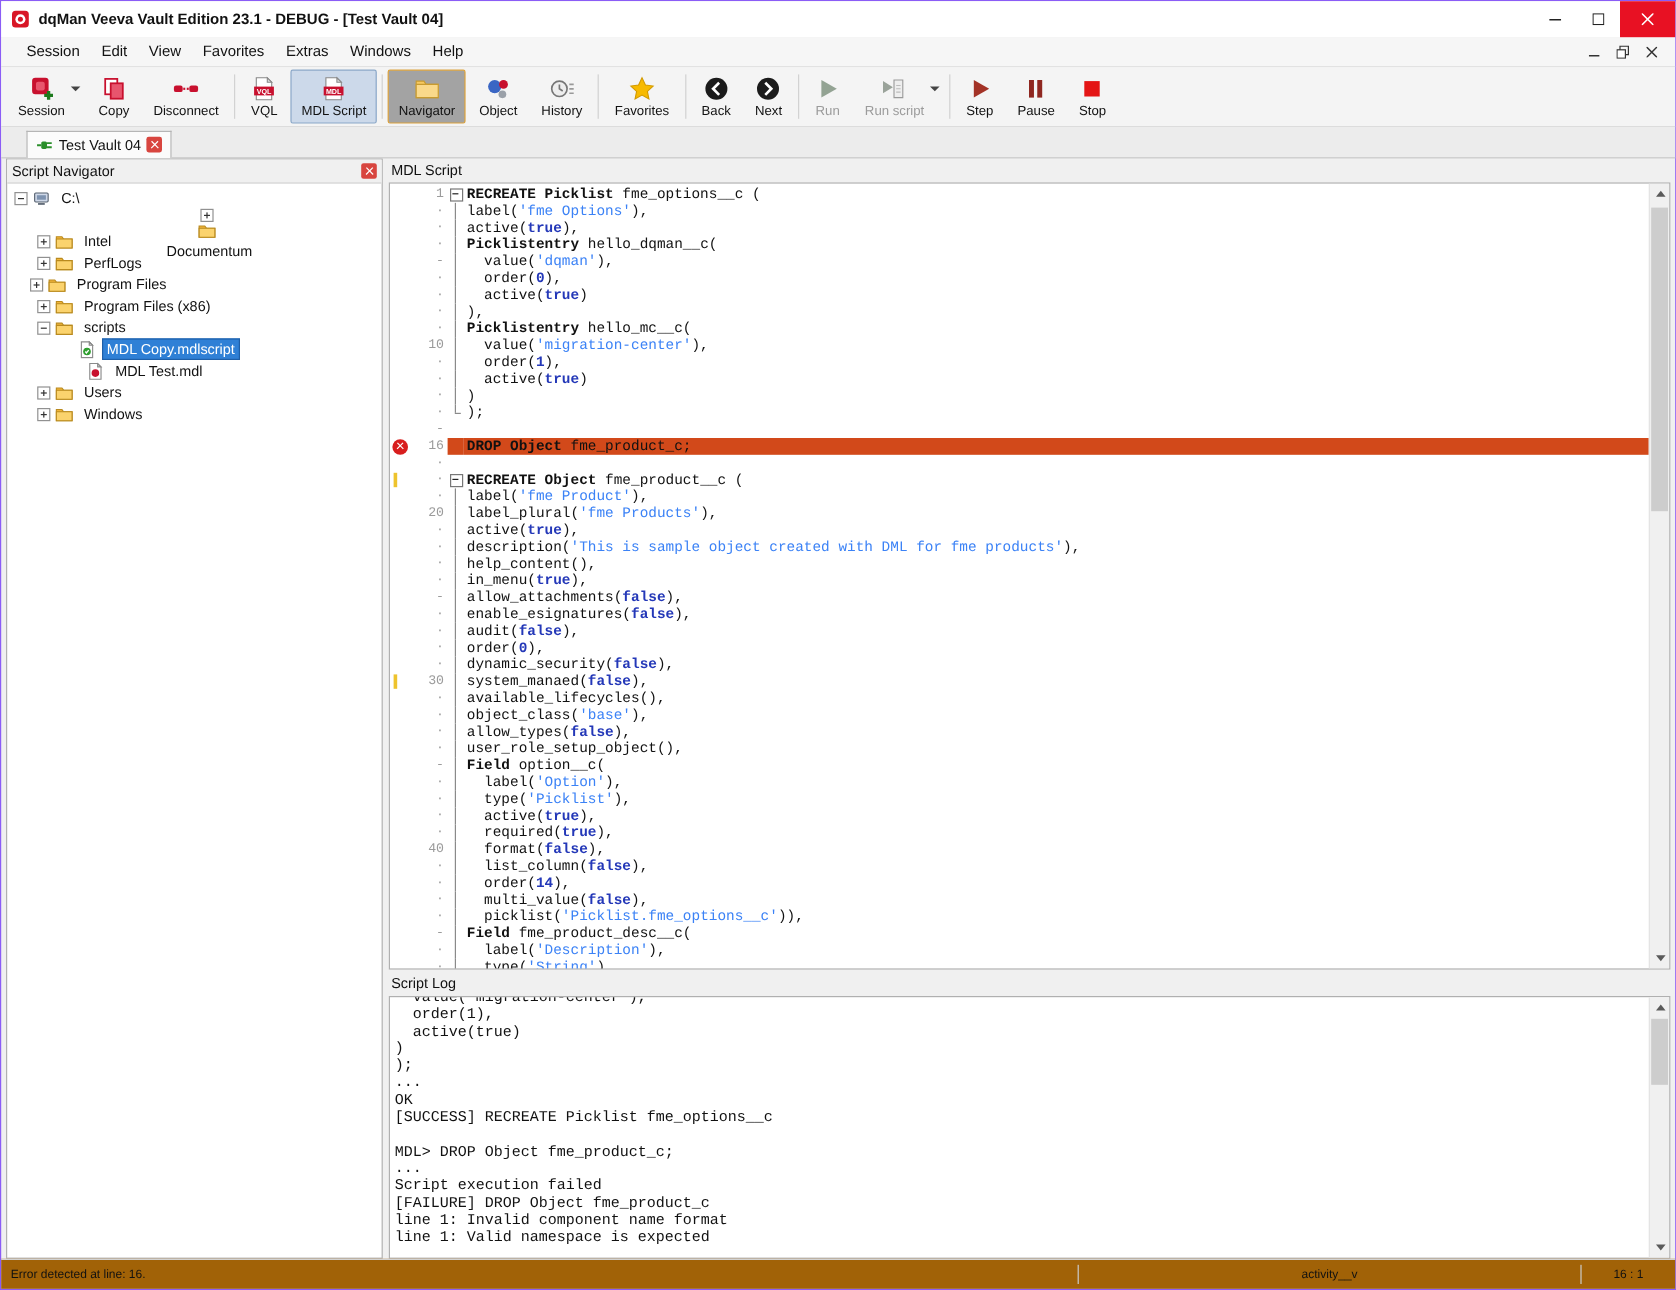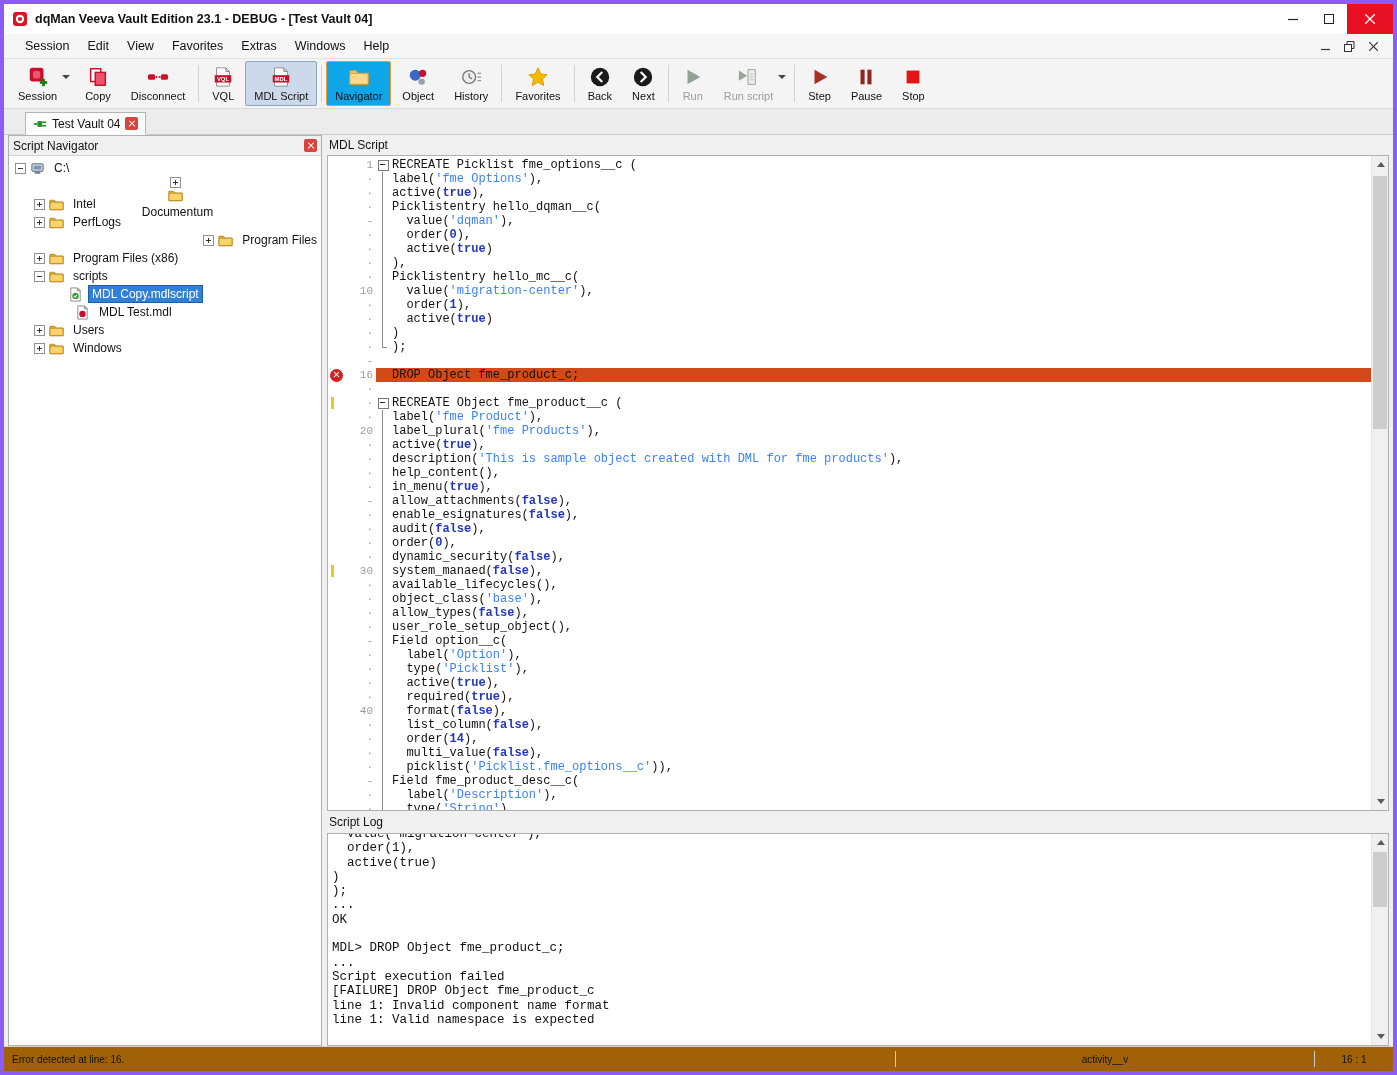--- a/index.html
+++ b/index.html
@@ -1,17 +1,17 @@
 <!DOCTYPE html>
 <html><head>
 <meta charset="utf-8">
 <style>
   *{box-sizing:border-box;margin:0;padding:0}
   body{width:1397px;height:1075px;overflow:hidden;font-family:"Liberation Sans",sans-serif;background:#f0f0f0;color:#111}
-  .window{position:relative;width:1397px;height:1075px;background:#f0f0f0;border:4px solid #8b5cf6}
+  .window{position:relative;width:1397px;height:1075px;background:#f0f0f0;border:1px solid #8b5cf6}
 
   
   .titlebar{height:30px;background:#fff;display:flex;align-items:center;padding-left:8px}
   .app-icon{width:16px;height:16px;margin-right:7px;flex:none}
   .title-text{font-size:12.5px;font-weight:bold}
   .caption-buttons{margin-left:auto;display:flex;height:100%}
   .cap-btn{width:36px;height:100%;display:flex;align-items:center;justify-content:center}
   .cap-btn.close{width:46px;background:#e81123}
 
   
@@ -19,21 +19,21 @@
   .menu-items{display:flex}
   .menu-item{padding:3px 9px;font-size:12.5px}
   .mdi-controls{margin-left:auto;display:flex;align-items:center;padding-right:8px}
   .mdi-btn{width:24px;height:20px;display:flex;align-items:center;justify-content:center}
 
   
   .toolbar{height:50px;background:#f4f4f4;display:flex;align-items:stretch;padding:1px 4px;border-bottom:1px solid #dcdcdc}
   .tb-btn{position:relative;display:flex;flex-direction:column;align-items:center;justify-content:center;padding:2px 8px;margin:1px 1px;border:1px solid transparent;border-radius:2px;min-width:36px}
   .tb-btn.has-drop{padding-right:16px}
   .tb-btn.active{background:#ccd9ea;border-color:#8aa7c8}
-  .tb-btn.checked{background:#0ea5e9;border-color:#dca23c}
+  .tb-btn.checked{background:#a3a3a3;border-color:#dca23c}
   .tb-icon{height:24px;display:flex;align-items:center}
   .tb-label{font-size:11px;margin-top:1px;white-space:nowrap}
   .tb-label.dim{color:#9b9b9b}
   .tb-sep{width:1px;background:#d2d2d2;margin:5px 3px;flex:none}
   .tb-drop{position:absolute;right:3px;top:13px;width:0;height:0;border-left:4px solid transparent;border-right:4px solid transparent;border-top:4px solid #444}
 
   
   .tabbar{height:26px;background:#ececec;display:flex;align-items:flex-end;padding-left:21px;border-bottom:1px solid #c9c9c9}
   .tab{display:flex;align-items:center;gap:5px;background:#fbfbfb;border:1px solid #b5b5b5;border-bottom:1px solid #fbfbfb;margin-bottom:-1px;padding:3px 7px;font-size:12px;height:23px}
   .tab-icon{width:14px;height:14px;flex:none;display:flex}
@@ -66,21 +66,21 @@
   .right-panel{position:absolute;left:323px;right:4px;top:0;bottom:0;display:flex;flex-direction:column}
   .editor-header{height:20px;display:flex;align-items:center;font-size:12px;padding-left:2px;flex:none}
   .editor{position:relative;height:656px;background:#fff;border:1px solid #b0b0b0;overflow:hidden;flex:none}
   .editor-lines{position:absolute;left:0;top:2px;right:17px}
   .ed-row{display:flex;height:14px;font-family:"Liberation Mono","DejaVu Sans Mono",monospace;font-size:12px;line-height:14px;white-space:pre}
   .ed-marker{width:18px;flex:none;display:flex;align-items:center}
   .ed-gutter{width:30px;flex:none;text-align:right;color:#9b9b9b;padding-right:3px;font-size:11px}
   .ed-fold{width:13px;flex:none;position:relative}
   .ed-text{flex:1;padding-left:3px}
   .ed-row.error .ed-fold,.ed-row.error .ed-text{background:#d2491a}
-  .sg-k{font-weight:normal}
+  .sg-k{font-weight:bold}
   .sg-s{color:#3b82f6}
   .sg-b{color:#2438b8;font-weight:bold}
   .mk-error{position:relative;width:13px;height:13px;border-radius:50%;background:#d81e1e;margin-left:2px}
   .mk-error::before,.mk-error::after{content:"";position:absolute;left:3px;top:5.9px;width:7px;height:1.4px;background:#fff}
   .mk-error::before{transform:rotate(45deg)}
   .mk-error::after{transform:rotate(-45deg)}
   .mk-changed{width:3px;height:12px;background:#eec32d;margin-left:3px}
   .ed-fold.f-line::before{content:"";position:absolute;left:6px;top:0;bottom:0;width:1px;background:#8a8a8a}
   .ed-fold.f-end::before{content:"";position:absolute;left:6px;top:0;height:7px;width:1px;background:#8a8a8a}
   .ed-fold.f-end::after{content:"";position:absolute;left:6px;top:7px;width:5px;height:1px;background:#8a8a8a}
@@ -403,21 +403,21 @@
           <div class="tree-row" style="padding-left: 25px;">
             <span class="exp plus"></span>
             <span class="tree-icon">
               <svg viewBox="0 0 16 16" width="15" height="15">
                 <path d="M1 3.5h5l1.5 2H15v8H1z" fill="#f2b53a" stroke="#b98a1f"></path>
                 <path d="M1 5.5h14v8H1z" fill="#fbd36d" stroke="#b98a1f"></path>
               </svg>
             </span>
             <span class="tree-label">PerfLogs</span>
           </div>
-          <div class="tree-row" style="padding-left: 38px; justify-content: flex-end;">
+          <div class="tree-row" style="padding-left: 19px;">
             <span class="exp plus"></span>
             <span class="tree-icon">
               <svg viewBox="0 0 16 16" width="15" height="15">
                 <path d="M1 3.5h5l1.5 2H15v8H1z" fill="#f2b53a" stroke="#b98a1f"></path>
                 <path d="M1 5.5h14v8H1z" fill="#fbd36d" stroke="#b98a1f"></path>
               </svg>
             </span>
             <span class="tree-label">Program Files</span>
           </div>
           <div class="tree-row" style="padding-left: 25px;">
@@ -553,20 +553,21 @@
       </div>
       <div class="log">
         <div class="log-lines">
             <div class="log-line">  value('migration-center'),</div>
             <div class="log-line">  order(1),</div>
             <div class="log-line">  active(true)</div>
             <div class="log-line">)</div>
             <div class="log-line">);</div>
             <div class="log-line">...</div>
             <div class="log-line">OK</div>
+            <div class="log-line">[SUCCESS] RECREATE Picklist fme_options__c</div>
             <div class="log-line">&nbsp;</div>
             <div class="log-line">MDL&gt; DROP Object fme_product_c;</div>
             <div class="log-line">...</div>
             <div class="log-line">Script execution failed</div>
             <div class="log-line">[FAILURE] DROP Object fme_product_c</div>
             <div class="log-line">line 1: Invalid component name format</div>
             <div class="log-line">line 1: Valid namespace is expected</div>
           </div>
         <div class="vscroll">
           <div class="vs-arrow up"></div>

